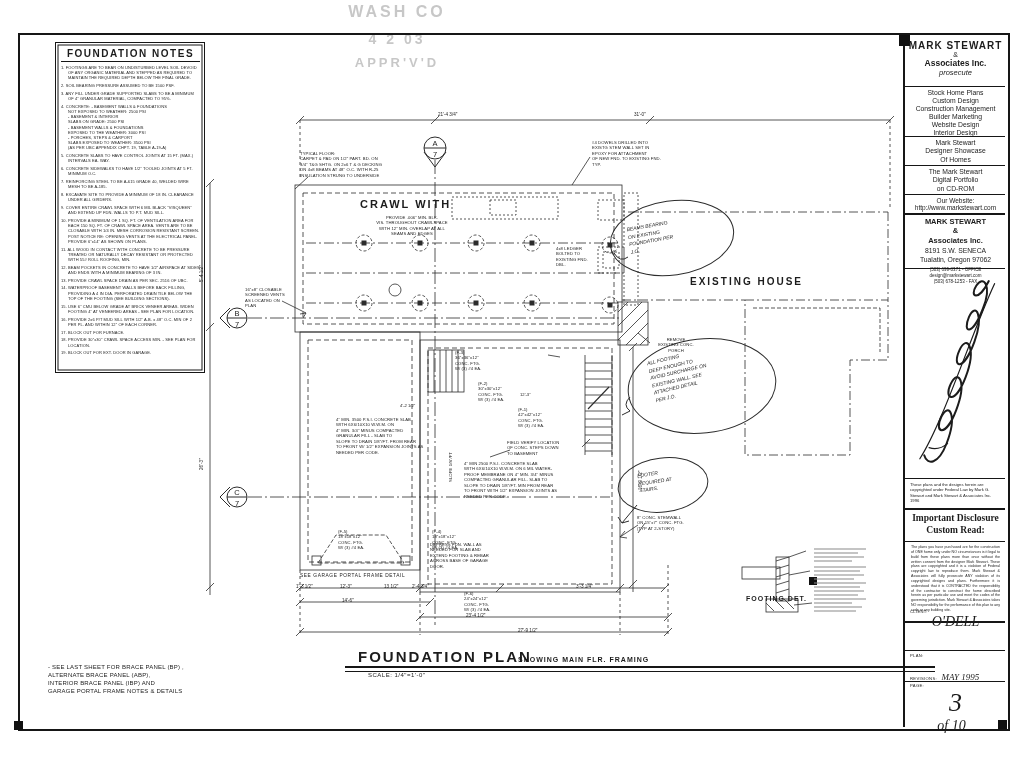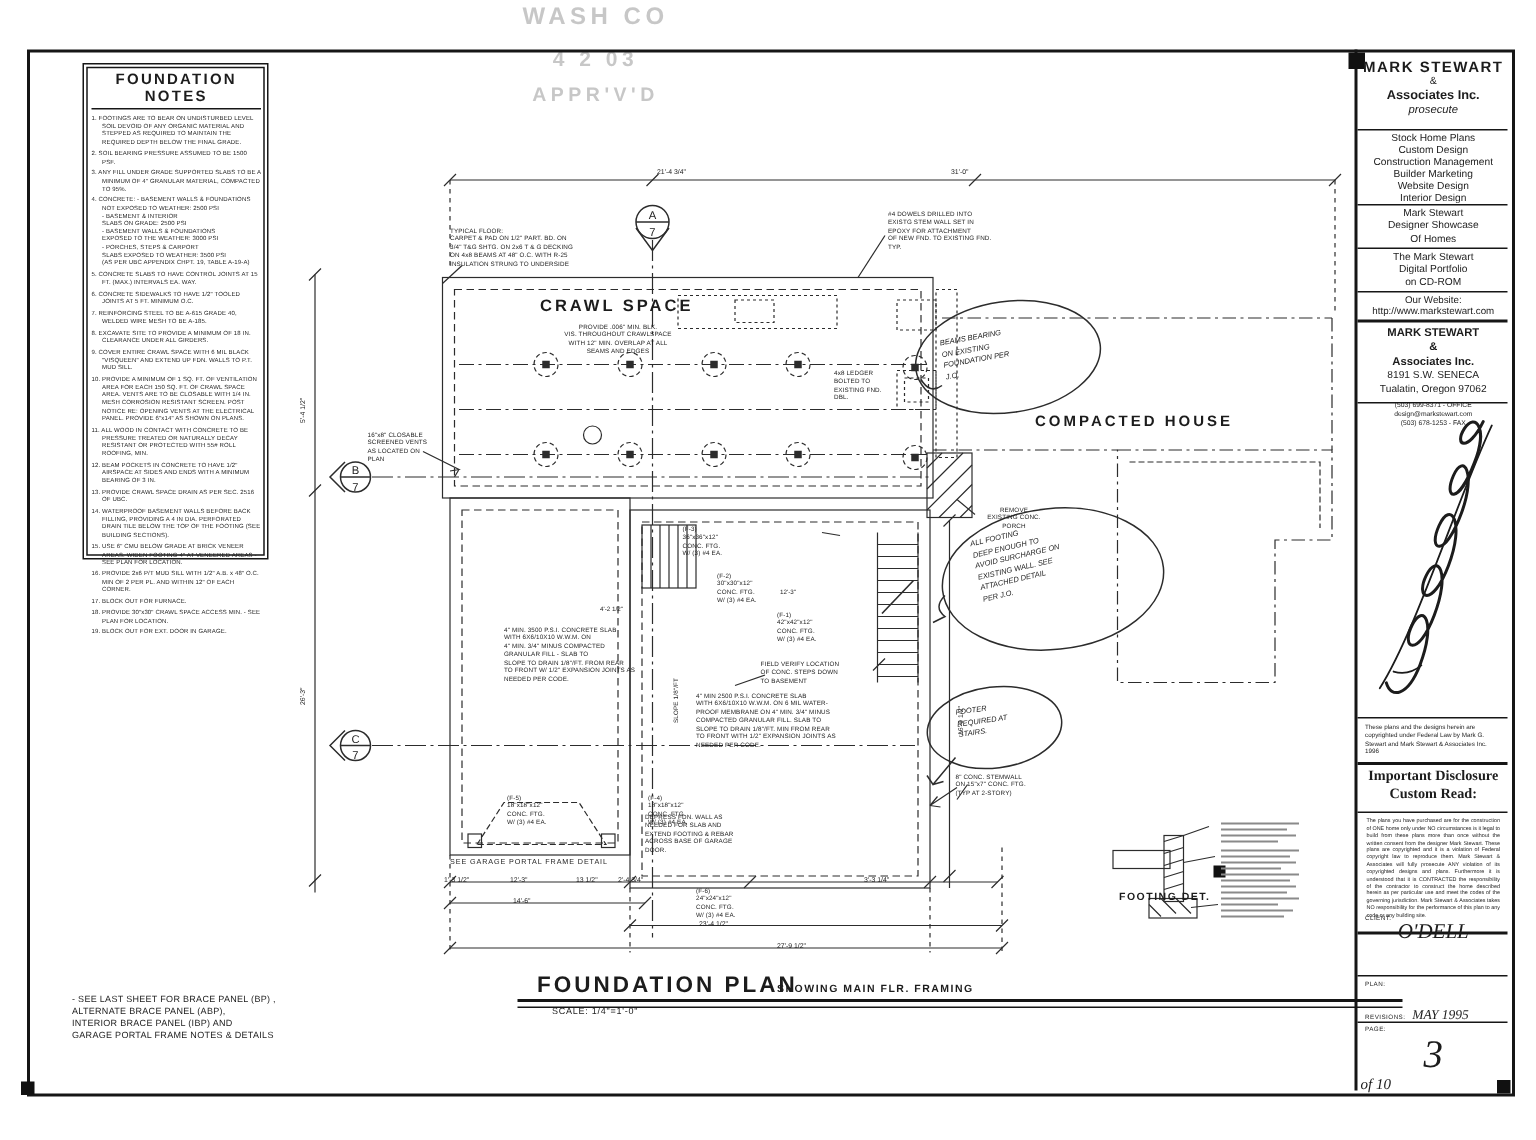--- a/index.html
+++ b/index.html
@@ -8,21 +8,21 @@
   .abs{position:absolute;}
   
   #border{left:18px;top:33px;width:988px;height:694px;border:2px solid #161616;}
   #tb-divider{left:903px;top:33px;width:2px;height:694px;background:#161616;}
   .cornersq{background:#111;}
   
   #stamp{left:322px;top:4px;width:150px;text-align:center;color:#b5b5b5;opacity:.75;
          filter:blur(.4px);font-weight:bold;letter-spacing:3px;line-height:1.0;}
   #stamp .s1{font-size:16px;} #stamp .s2{font-size:14px;margin-top:12px;} #stamp .s3{font-size:13px;margin-top:10px;}
   
-  #notesbox{left:55px;top:42px;width:124px;height:331px;border:1.5px solid #161616;
+  #notesbox{left:55px;top:42px;width:150px;height:331px;border:1.5px solid #161616;
             box-shadow:inset 0 0 0 1.5px #fff,inset 0 0 0 2.5px #161616;padding:5px 4px 2px 5px;box-sizing:border-box;}
   #notes-title{font-size:10px;font-weight:bold;letter-spacing:1.5px;text-align:center;
                border-bottom:1px solid #161616;padding-bottom:2px;margin-bottom:3px;}
   .note{font-size:4px;line-height:1.3;margin-bottom:2.6px;padding-left:7px;text-indent:-7px;
         white-space:pre-line;letter-spacing:.1px;}
   
   .ann{font-size:4.2px;line-height:1.3;white-space:pre-line;letter-spacing:.1px;}
   .annc{text-align:center;}
   .hand{font-size:5px;font-style:italic;line-height:1.5;white-space:pre-line;}
   .dim{font-size:4.6px;white-space:nowrap;}
@@ -45,21 +45,21 @@
   .tb-small{font-size:6.8px;line-height:1.25;white-space:pre-line;}
   .tb-tiny{font-size:4.5px;line-height:1.35;white-space:pre-line;}
   .tb-copy{font-size:4.2px;line-height:1.3;text-align:left;padding:0 3px;}
   .disc-title{font-size:9.5px;font-weight:bold;font-family:"Liberation Serif",serif;line-height:1.25;white-space:pre-line;}
   .disc-body{font-size:3.6px;line-height:1.35;text-align:justify;padding:0 4px;}
   .fld-label{font-size:4.2px;letter-spacing:.3px;text-align:left;padding-left:3px;}
   .fld-serif{font-family:"Liberation Serif",serif;font-style:italic;}
   .client-val{font-size:14px;text-align:center;}
   .rev-val{font-size:9px;display:inline;}
   .page-num{font-size:26px;text-align:center;}
-  .page-of{font-size:10px;text-align:left;padding-right:8px;}
+  .page-of{font-size:14px;text-align:center;padding-right:8px;}
 </style>
 </head>
 <body>
 
 <div id="page">
 
   <div class="abs" id="stamp">
     <div class="s1">WASH CO</div>
     <div class="s2">4 2 03</div>
     <div class="s3">APPR'V'D</div>
@@ -288,30 +288,30 @@
   <div class="abs ann" style="left:300px;top:151px;width:118px;">TYPICAL FLOOR:
 CARPET &amp; PAD ON 1/2" PART. BD. ON
 3/4" T&amp;G SHTG. ON 2x6 T &amp; G DECKING
 ON 4x8 BEAMS AT 48" O.C. WITH R-25
 INSULATION STRUNG TO UNDERSIDE</div>
   <div class="abs ann" style="left:592px;top:140px;width:92px;">#4 DOWELS DRILLED INTO
 EXISTG STEM WALL SET IN
 EPOXY FOR ATTACHMENT
 OF NEW FND. TO EXISTING FND.
 TYP.</div>
-  <div class="abs" style="left:360px;top:198px;font-size:11px;letter-spacing:2px;font-weight:600;">CRAWL SPACE</div>
+  <div class="abs" style="left:360px;top:198px;font-size:11px;letter-spacing:2px;font-weight:600;">CRAWL WITH</div>
   <div class="abs ann annc" style="left:362px;top:215px;width:100px;">PROVIDE .006" MIN. BLK.
 VIS. THROUGHOUT CRAWLSPACE
 WITH 12" MIN. OVERLAP AT ALL
 SEAMS AND EDGES</div>
   <div class="abs ann" style="left:556px;top:246px;width:44px;">4x8 LEDGER
 BOLTED TO
 EXISTING FND.
 DBL.</div>
-  <div class="abs" style="left:690px;top:276px;font-size:10px;font-weight:bold;letter-spacing:2px;">COMPACTED HOUSE</div>
+  <div class="abs" style="left:690px;top:276px;font-size:10px;font-weight:bold;letter-spacing:2px;">EXISTING HOUSE</div>
   <div class="abs ann" style="left:245px;top:287px;width:60px;">16"x8" CLOSABLE
 SCREENED VENTS
 AS LOCATED ON
 PLAN</div>
   <div class="abs ann" style="left:637px;top:515px;width:72px;">8" CONC. STEMWALL
 ON 15"x7" CONC. FTG.
 (TYP AT 2-STORY)</div>
   <div class="abs ann" style="left:518px;top:407px;width:46px;">(F-1)
 42"x42"x12"
 CONC. FTG.

